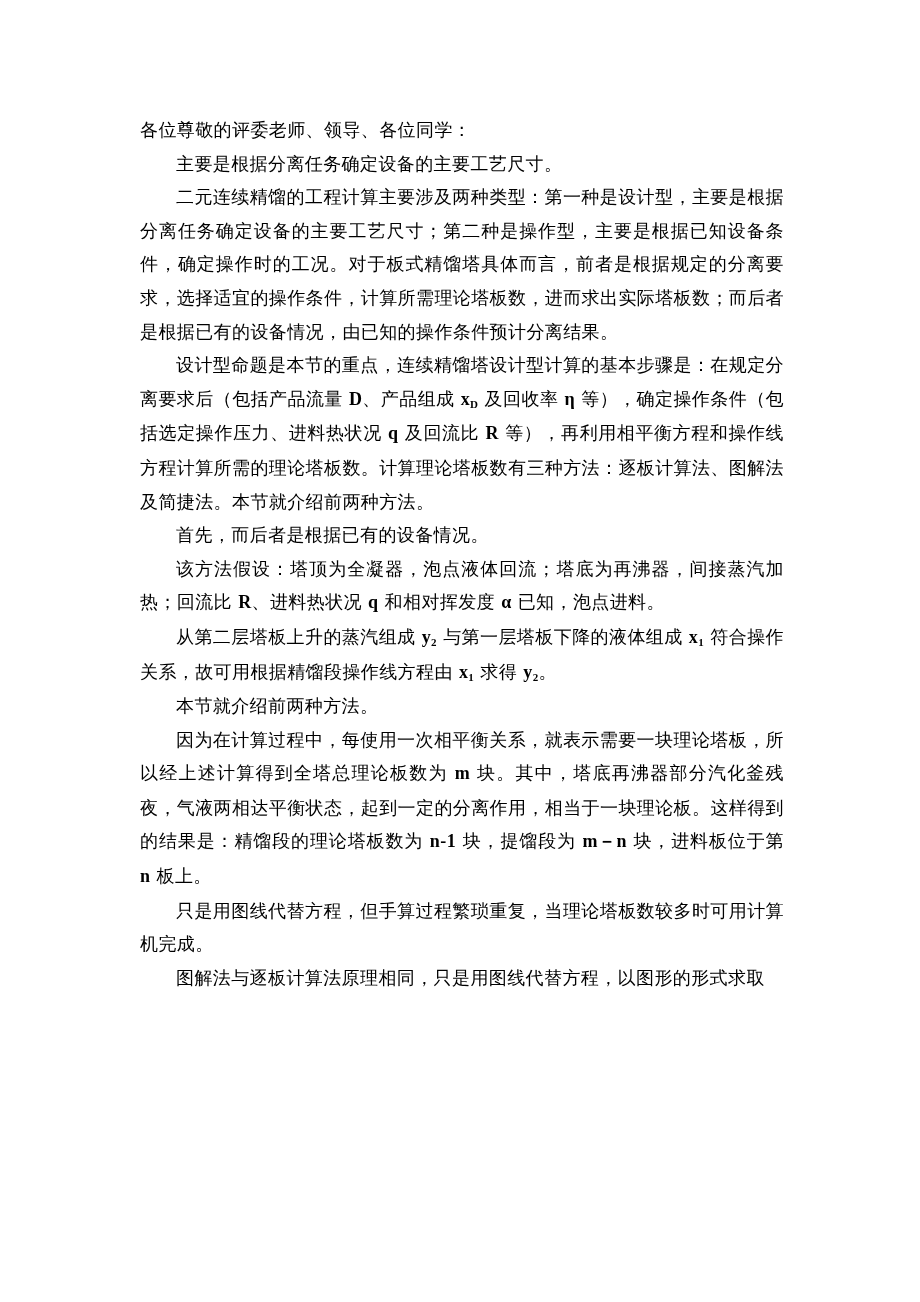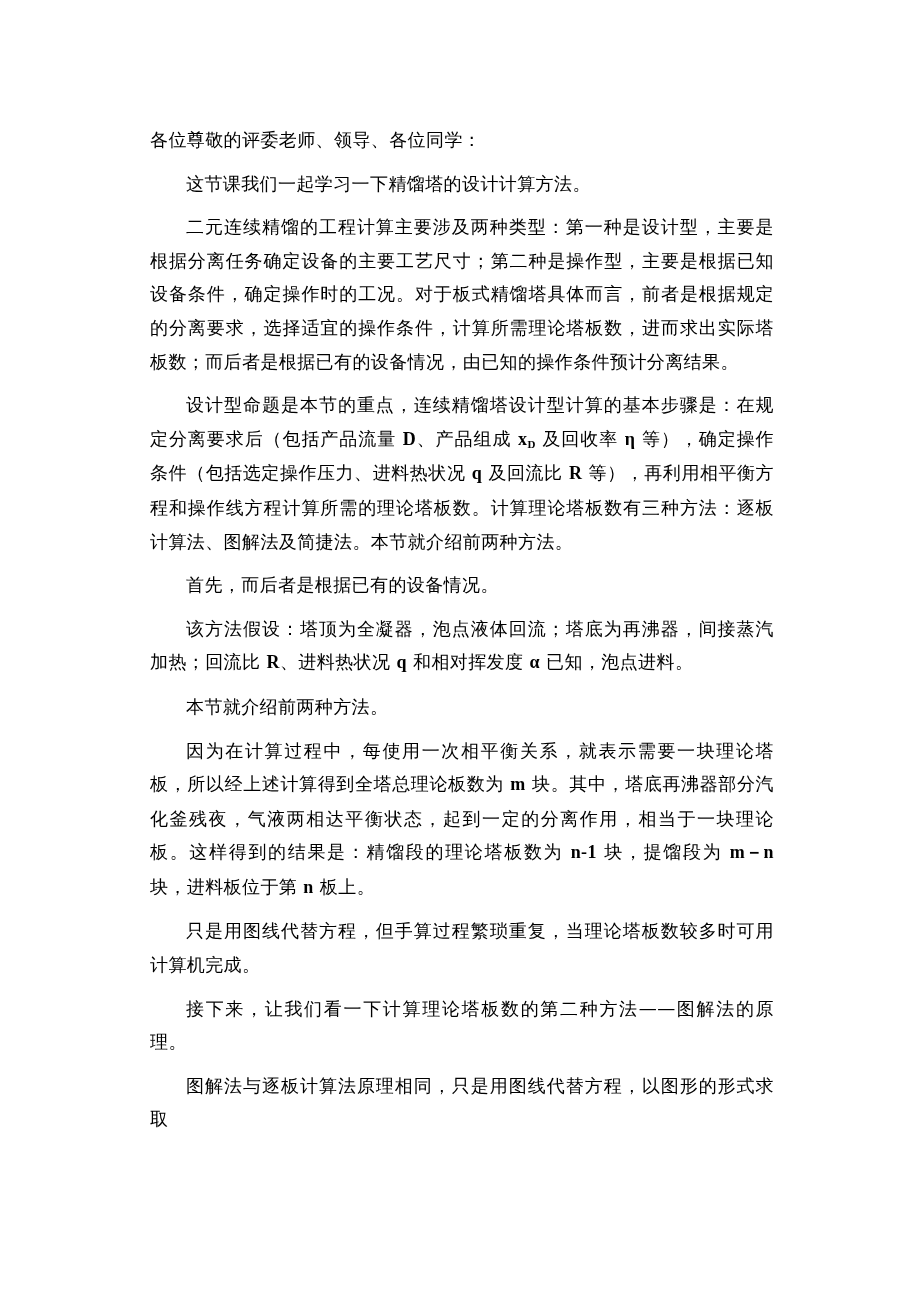--- a/index.html
+++ b/index.html
@@ -3,33 +3,33 @@
 <meta charset="utf-8">
 <style>
   html, body { margin:0; padding:0; background:#ffffff; }
   body { width:920px; height:1302px; position:relative; overflow:hidden; }
   .page {
     position:absolute; left:140px; top:113px; width:644px;
     font-family: "DejaVu Serif", "Liberation Serif", serif;
     font-size:18px; color:#000; line-height:33.6px;
     text-align:justify; letter-spacing:0.4px;
   }
-  .para { margin:10px; text-indent:36px; }
+  .para { margin:0; text-indent:36px; }
   .para.noindent { text-indent:0; }
   .latin { font-family:"Liberation Serif", "DejaVu Serif", serif; font-weight:bold; }
   sub { font-size:11px; line-height:0; vertical-align:-3px; }
 </style>
 </head>
 <body>
 
 <div class="page" id="page">
     <p class="para noindent">各位尊敬的评委老师、领导、各位同学：</p>
-    <p class="para">这节课我们一起学习一下精馏塔的设计计算方法。</p>
+    <p class="para">主要是根据分离任务确定设备的主要工艺尺寸。</p>
     <p class="para">二元连续精馏的工程计算主要涉及两种类型：第一种是设计型，主要是根据分离任务确定设备的主要工艺尺寸；第二种是操作型，主要是根据已知设备条件，确定操作时的工况。对于板式精馏塔具体而言，前者是根据规定的分离要求，选择适宜的操作条件，计算所需理论塔板数，进而求出实际塔板数；而后者是根据已有的设备情况，由已知的操作条件预计分离结果。</p>
     <p class="para">设计型命题是本节的重点，连续精馏塔设计型计算的基本步骤是：在规定分离要求后（包括产品流量 <b class="latin">D</b>、产品组成 <b class="latin">x<sub>D</sub></b> 及回收率 <b class="latin">η</b> 等），确定操作条件（包括选定操作压力、进料热状况 <b class="latin">q</b> 及回流比 <b class="latin">R</b> 等），再利用相平衡方程和操作线方程计算所需的理论塔板数。计算理论塔板数有三种方法：逐板计算法、图解法及简捷法。本节就介绍前两种方法。</p>
     <p class="para">首先，而后者是根据已有的设备情况。</p>
     <p class="para">该方法假设：塔顶为全凝器，泡点液体回流；塔底为再沸器，间接蒸汽加热；回流比 <b class="latin">R</b>、进料热状况 <b class="latin">q</b> 和相对挥发度 <b class="latin">α</b> 已知，泡点进料。</p>
+    <p class="para">从第二层塔板上升的蒸汽组成 <b class="latin">y<sub>2</sub></b> 与第一层塔板下降的液体组成 <b class="latin">x<sub>1</sub></b> 符合操作关系，故可用根据精馏段操作线方程由 <b class="latin">x<sub>1</sub></b> 求得 <b class="latin">y<sub>2</sub></b>。</p>
     <p class="para">本节就介绍前两种方法。</p>
     <p class="para">因为在计算过程中，每使用一次相平衡关系，就表示需要一块理论塔板，所以经上述计算得到全塔总理论板数为 <b class="latin">m</b> 块。其中，塔底再沸器部分汽化釜残夜，气液两相达平衡状态，起到一定的分离作用，相当于一块理论板。这样得到的结果是：精馏段的理论塔板数为 <b class="latin">n-1</b> 块，提馏段为 <b class="latin">m－n</b> 块，进料板位于第 <b class="latin">n</b> 板上。</p>
     <p class="para">只是用图线代替方程，但手算过程繁琐重复，当理论塔板数较多时可用计算机完成。</p>
-    <p class="para">接下来，让我们看一下计算理论塔板数的第二种方法——图解法的原理。</p>
     <p class="para">图解法与逐板计算法原理相同，只是用图线代替方程，以图形的形式求取</p>
   </div>
 
 </body></html>

